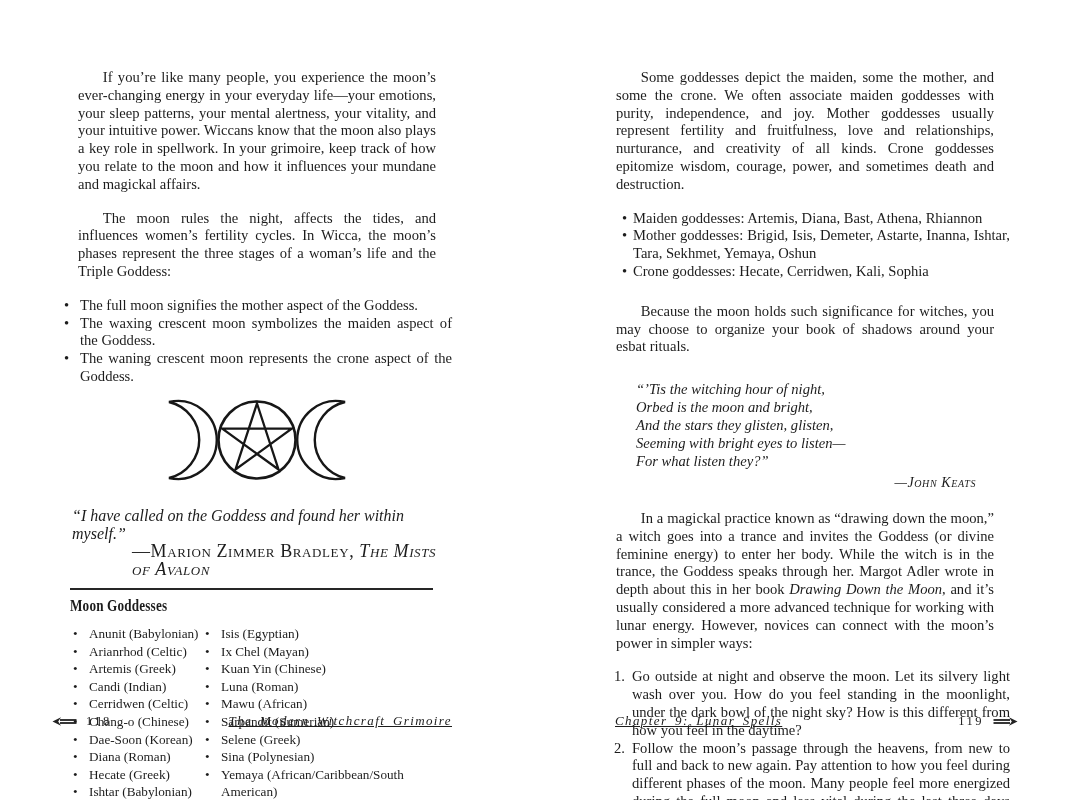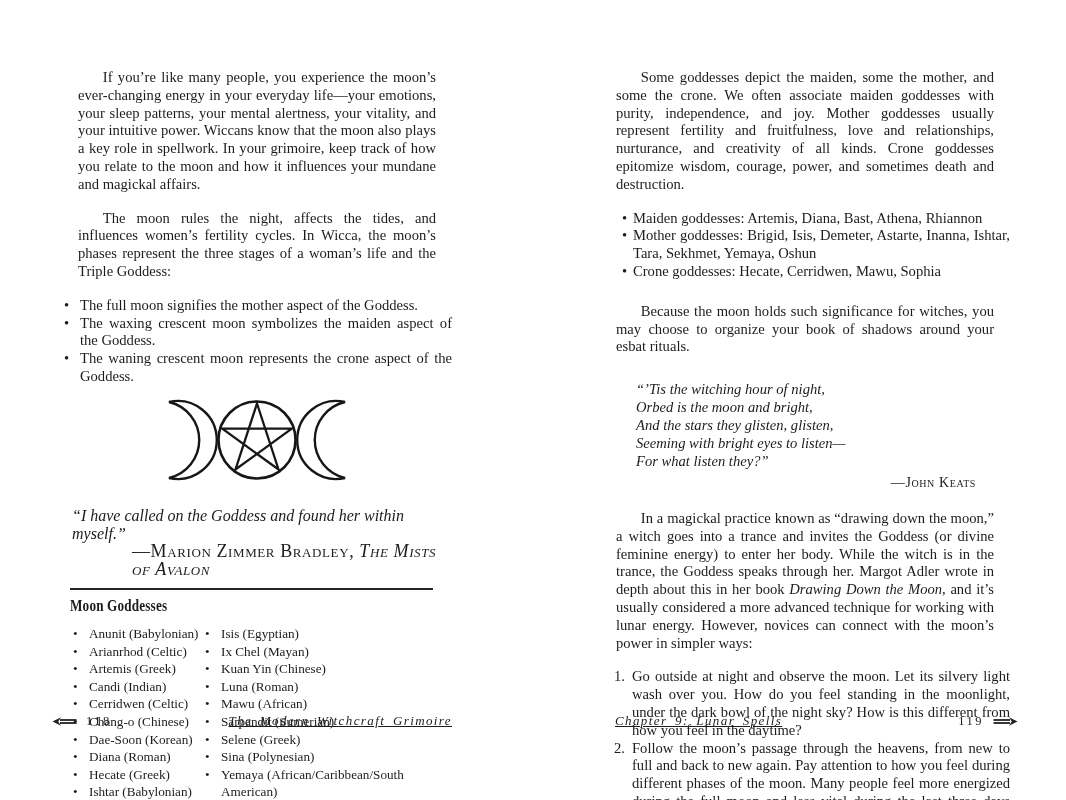--- a/index.html
+++ b/index.html
@@ -59,21 +59,21 @@
     font-size:13.2px;line-height:17.6px;
   }
   ul.glist li::before{content:"\2022";position:absolute;left:3px;}
   .gcol1{width:132px;flex:none;}
   .gcol2{flex:1;}
 
   .poem{margin:24px 0 4px 36px;}
   .poem-line{font-style:italic;font-size:14.6px;line-height:18px;}
   .poem-attribution{
     font-variant:small-caps;letter-spacing:.6px;font-size:14px;
-    text-align:right;padding-right:34px;margin-top:3px;line-height:17.8px;
+    text-align:right;padding-right:34px;margin-top:3px;line-height:17.8px;font-style:italic;
   }
 
   ol.numbered{list-style:none;margin:16px 0 0 0;padding:0;}
   ol.numbered li{
     position:relative;padding-left:32px;
     font-size:14.6px;line-height:17.8px;text-align:justify;
   }
   ol.numbered .num{position:absolute;left:14px;}
 
   .footer{
@@ -164,21 +164,21 @@
     </div>
   </section>
 
   <section class="page page-right">
 
     <p class="body indent">Some goddesses depict the maiden, some the mother, and some the crone. We often associate maiden goddesses with purity, independence, and joy. Mother goddesses usually represent fertility and fruitfulness, love and relationships, nurturance, and creativity of all kinds. Crone goddesses epitomize wisdom, courage, power, and sometimes death and destruction.</p>
 
     <ul class="bullets" style="margin-top:13px;">
       <li>Maiden goddesses: Artemis, Diana, Bast, Athena, Rhiannon</li>
       <li>Mother goddesses: Brigid, Isis, Demeter, Astarte, Inanna, Ishtar, Tara, Sekhmet, Yemaya, Oshun</li>
-      <li>Crone goddesses: Hecate, Cerridwen, Mawu, Sophia</li>
+      <li>Crone goddesses: Hecate, Cerridwen, Kali, Sophia</li>
     </ul>
 
     <p class="body indent" style="margin-top:22px;">Because the moon holds such significance for witches, you may choose to organize your book of shadows around your esbat rituals.</p>
 
     <div class="poem">
       <div class="poem-line">“’Tis the witching hour of night,</div>
       <div class="poem-line">Orbed is the moon and bright,</div>
       <div class="poem-line">And the stars they glisten, glisten,</div>
       <div class="poem-line">Seeming with bright eyes to listen—</div>
       <div class="poem-line">For what listen they?”</div>

